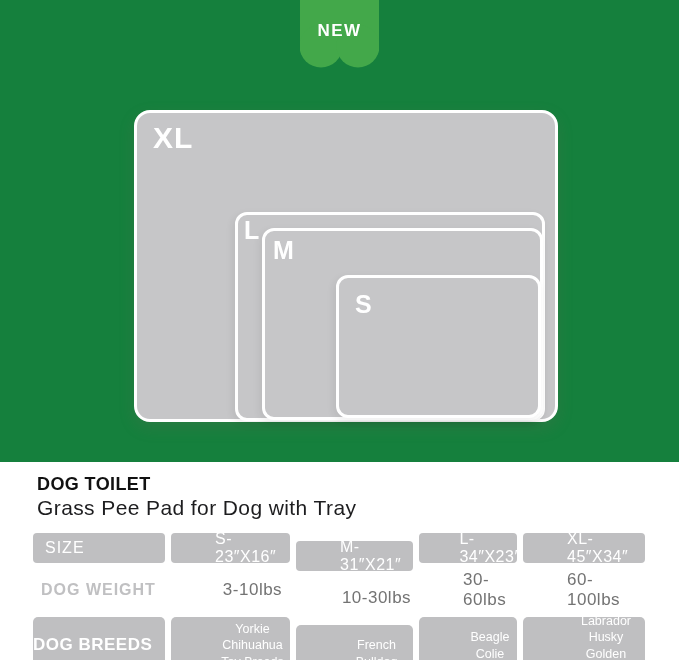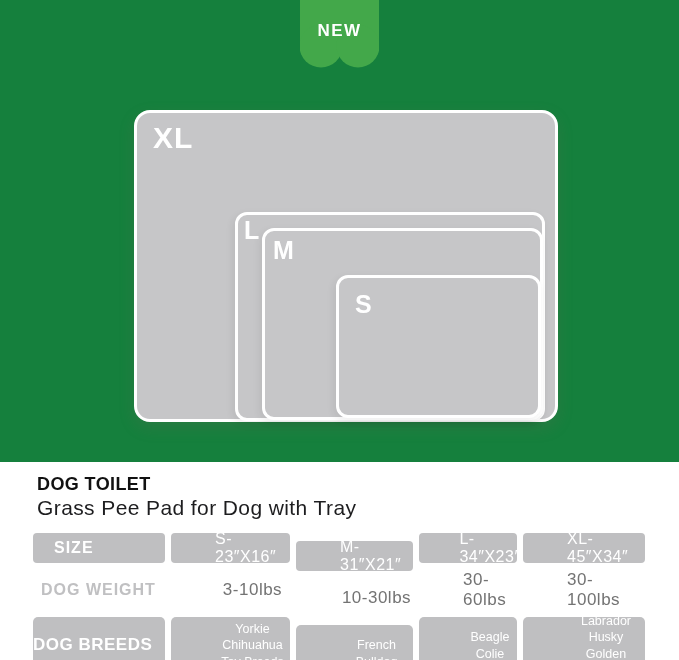--- a/index.html
+++ b/index.html
@@ -43,21 +43,21 @@
   .trow{display:flex;gap:6px;}
   .c0{width:132px;}
   .c1{width:119px;}
   .c2{width:117px;margin-top:8px;}
   .c3{width:98px;}
   .c4{width:122px;}
   .cell{box-sizing:border-box;display:flex;align-items:center;justify-content:center;padding-left:44px;}
 
   .row-size .cell{height:30px;background:#bfbfc1;border-radius:4px;color:#ffffff;
     font-size:16px;letter-spacing:0.5px;}
-  .row-size .label-cell{justify-content:flex-start;padding-left:21px;font-weight:700;
+  .row-size .label-cell{justify-content:flex-start;padding-left:12px;font-weight:400;
     letter-spacing:1px;font-size:16px;}
 
   .row-weight .cell{height:30px;background:transparent;color:#737373;font-size:17px;
     letter-spacing:0.5px;}
   .row-weight .label-cell{justify-content:flex-start;padding-left:8px;font-weight:800;
     font-size:16px;letter-spacing:1px;color:#c0c0c2;}
 
   .row-breeds .cell{height:57px;background:#bfbfc1;border-radius:5px;color:#ffffff;
     font-size:12.5px;line-height:1.3;text-align:center;white-space:pre-line;}
   .row-breeds .label-cell{justify-content:flex-start;padding-left:0;font-weight:800;
@@ -107,21 +107,21 @@
         <div class="cell c2">M-31″X21″</div>
         <div class="cell c3">L-34″X23″</div>
         <div class="cell c4">XL-45″X34″</div>
       </div>
 
       <div class="trow row-weight">
         <div class="cell label-cell c0">DOG WEIGHT</div>
         <div class="cell c1">3-10lbs</div>
         <div class="cell c2">10-30lbs</div>
         <div class="cell c3">30-60lbs</div>
-        <div class="cell c4">30-100lbs</div>
+        <div class="cell c4">60-100lbs</div>
       </div>
 
       <div class="trow row-breeds">
         <div class="cell label-cell c0">DOG BREEDS</div>
         <div class="cell c1">Yorkie
 Chihuahua
 Toy Breeds</div>
         <div class="cell c2">French
 Bulldog</div>
         <div class="cell c3">Beagle

